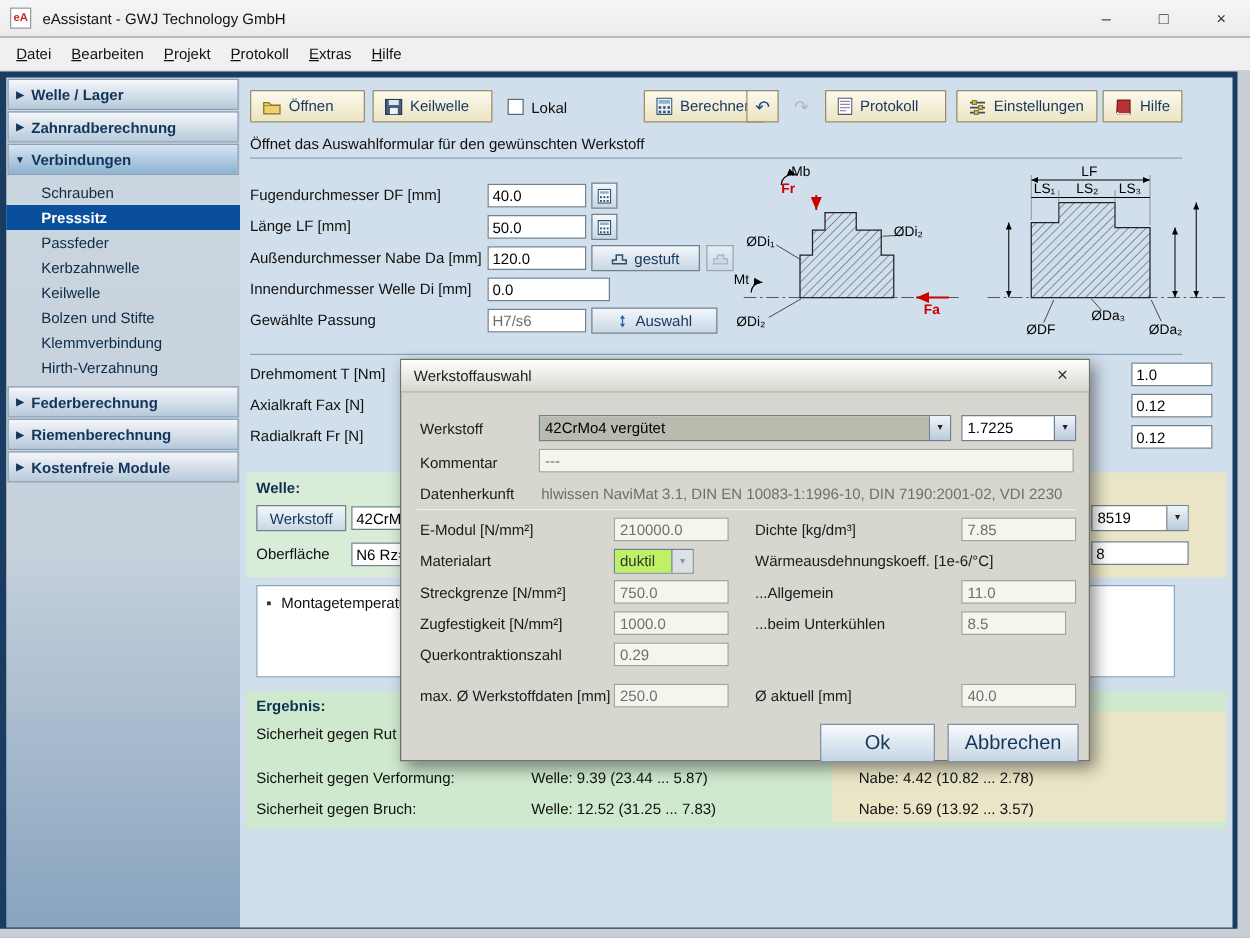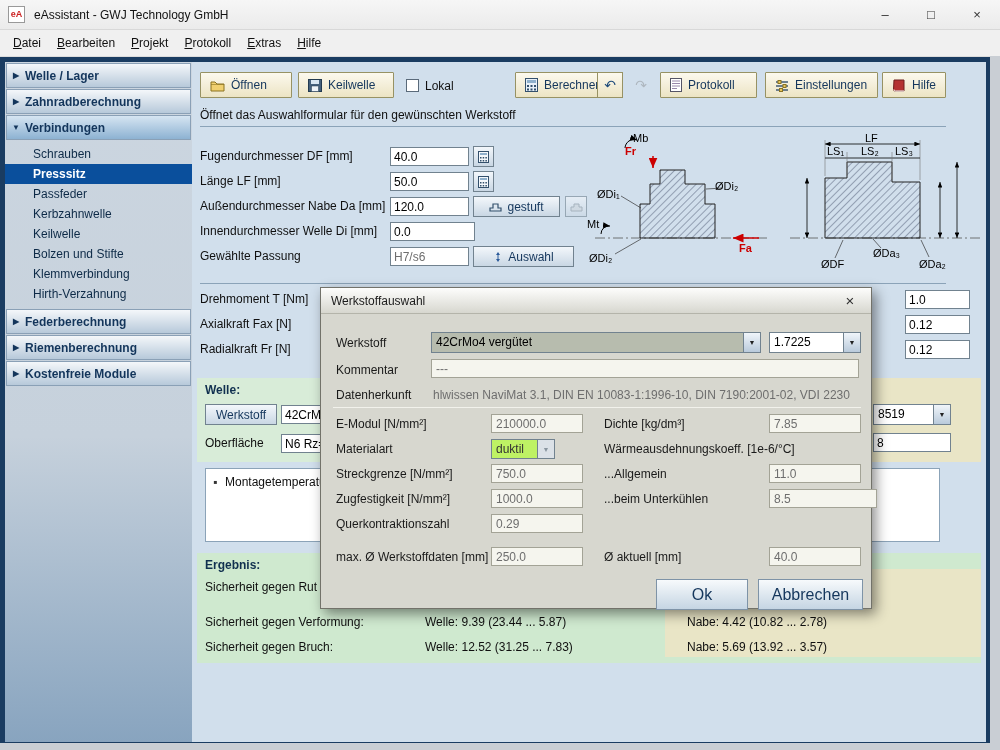--- a/index.html
+++ b/index.html
@@ -254,21 +254,21 @@
         </span>
       <span>gestuft</span>
     </button>
     <button class="mini-btn" style="left:373px;top:134px;width:22px;height:21px;opacity:.6">
         <svg width="13" height="12" viewBox="0 0 13 12">
           <path d="M1,10 V6 h3 V3 h5 V6 h3 v4 Z" fill="#cfd6dc" stroke="#8a96a0" stroke-width="1"></path>
         </svg>
       </button>
 
     <div class="lbl" style="left:8px;top:162px">Innendurchmesser Welle Di [mm]</div>
-    <input class="field" style="left: 198px; top: 160px; width: 85px;" value="0.0">
+    <input class="field" style="left: 198px; top: 160px; width: 98px;" value="0.0">
 
     <div class="lbl" style="left:8px;top:187px">Gewählte Passung</div>
     <input class="field ro" style="left: 198px; top: 185px; width: 79px;" value="H7/s6">
     <button class="mini-btn" style="left:281px;top:184px;width:101px;height:21px">
       <span class="icon">
           <svg width="10" height="12" viewBox="0 0 10 12">
             <path d="M3,4 L5,1 L7,4 Z" fill="#2a5a9a"></path>
             <line x1="5" y1="4" x2="5" y2="8" stroke="#2a5a9a"></line>
             <path d="M3,8 L5,11 L7,8 Z" fill="#2a5a9a"></path>
           </svg>
@@ -415,21 +415,21 @@
     <div class="dlbl" style="left:283px;top:154px">Wärmeausdehnungskoeff. [1e-6/°C]</div>
 
     <div class="dlbl" style="left:15px;top:179px">Streckgrenze [N/mm²]</div>
     <input class="dfield" style="left: 170px; top: 176px; width: 92px;" value="750.0">
     <div class="dlbl" style="left:283px;top:179px">...Allgemein</div>
     <input class="dfield" style="left: 448px; top: 176px; width: 92px;" value="11.0">
 
     <div class="dlbl" style="left:15px;top:204px">Zugfestigkeit [N/mm²]</div>
     <input class="dfield" style="left: 170px; top: 201px; width: 92px;" value="1000.0">
     <div class="dlbl" style="left:283px;top:204px">...beim Unterkühlen</div>
-    <input class="dfield" style="left: 448px; top: 201px; width: 108px;" value="8.5">
+    <input class="dfield" style="left: 448px; top: 201px; width: 84px;" value="8.5">
 
     <div class="dlbl" style="left:15px;top:229px">Querkontraktionszahl</div>
     <input class="dfield" style="left: 170px; top: 226px; width: 92px;" value="0.29">
 
     <div class="dlbl" style="left:15px;top:262px">max. Ø Werkstoffdaten [mm]</div>
     <input class="dfield" style="left: 170px; top: 259px; width: 92px;" value="250.0">
     <div class="dlbl" style="left:283px;top:262px">Ø aktuell [mm]</div>
     <input class="dfield" style="left: 448px; top: 259px; width: 92px;" value="40.0">
 
     <button class="dlg-btn" style="left:335px;top:291px;width:92px">Ok</button>

